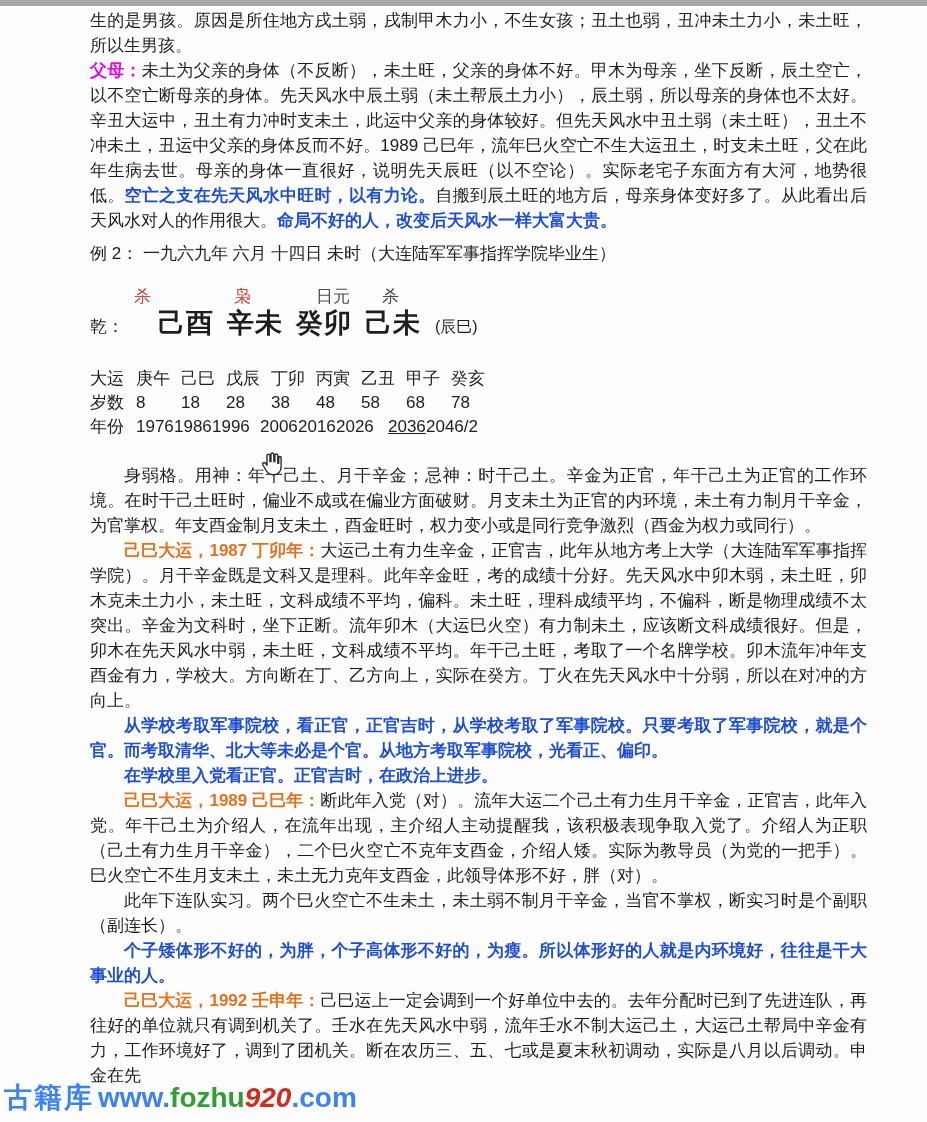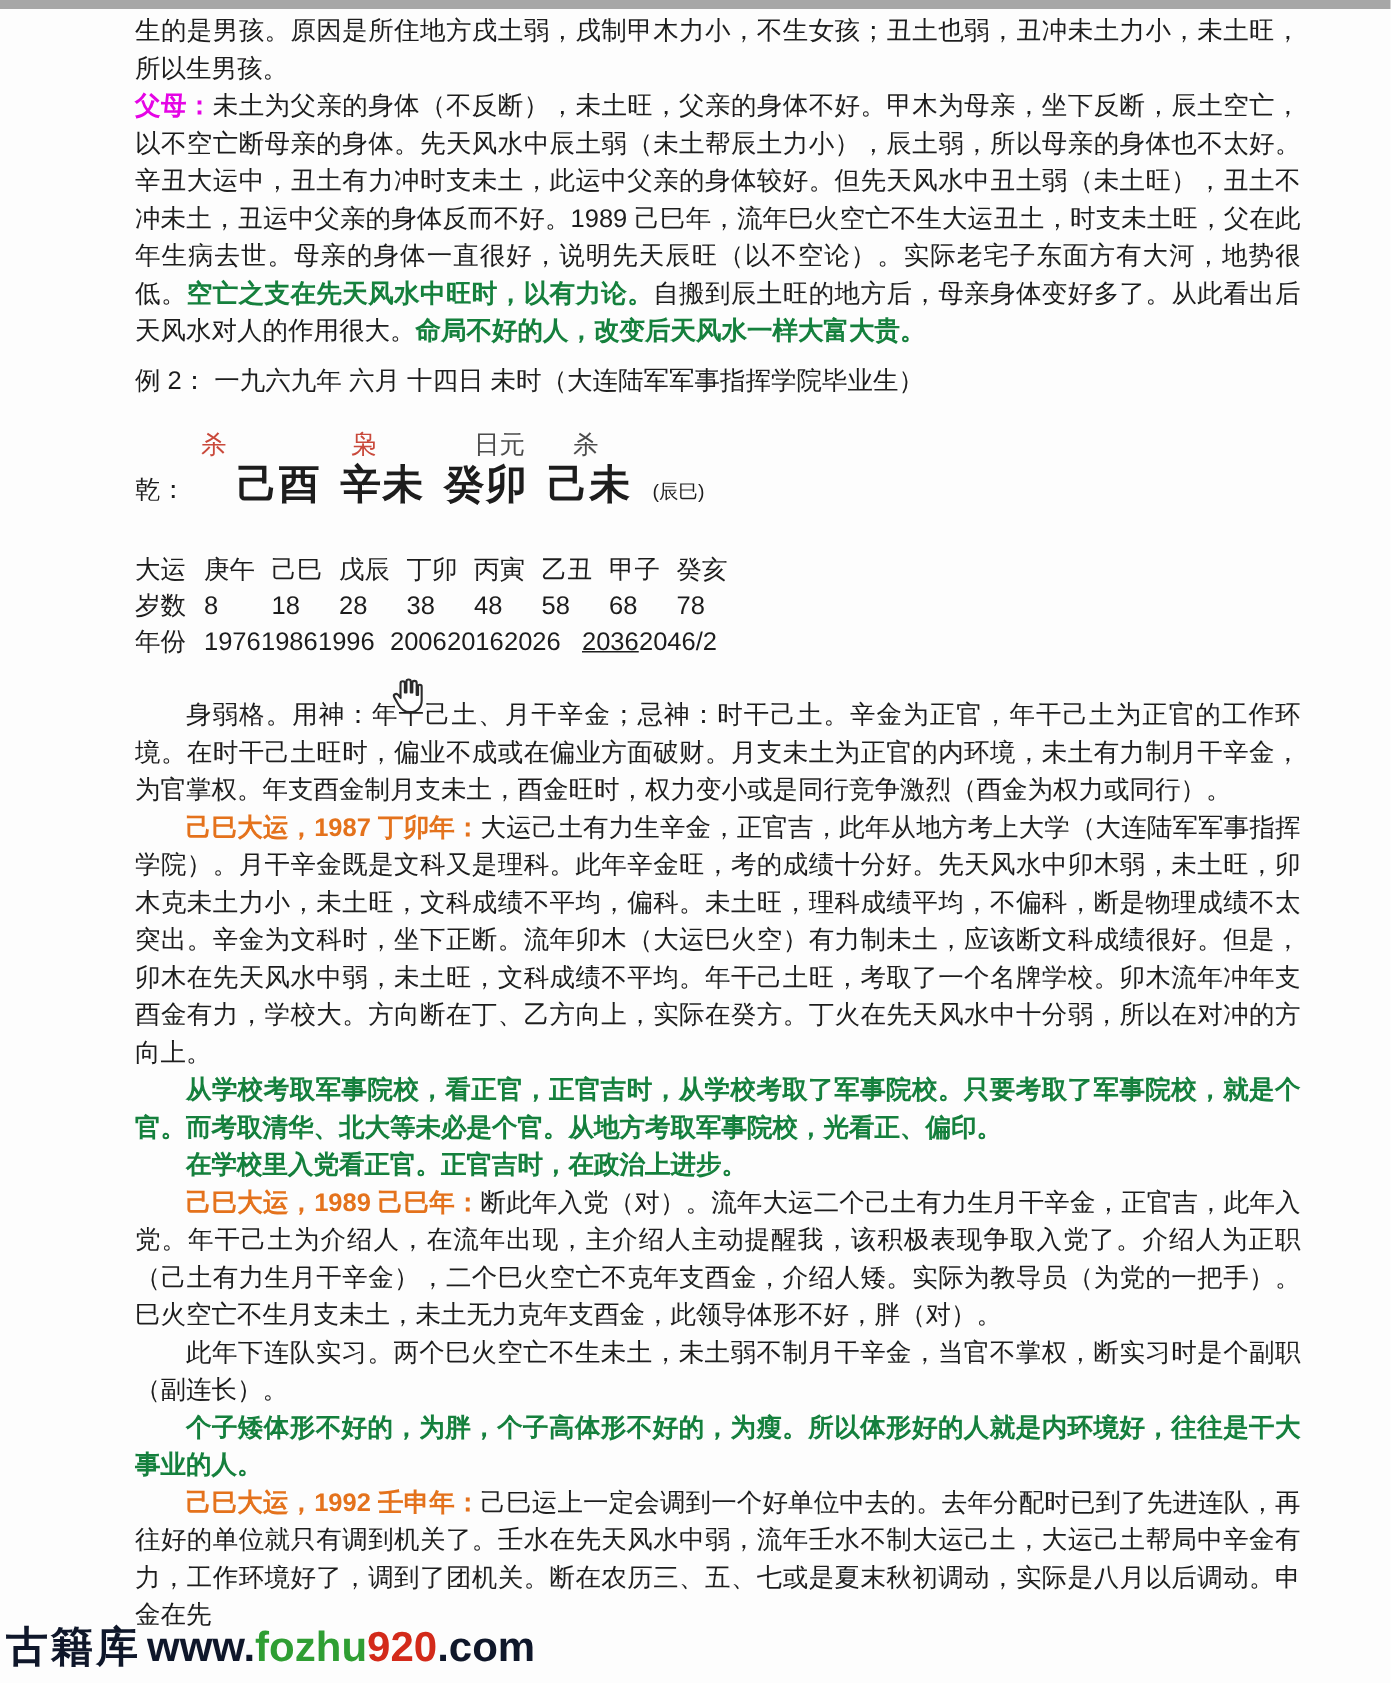--- a/index.html
+++ b/index.html
@@ -12,56 +12,56 @@
   .topbar{position:absolute;left:0;top:0;width:927px;height:6px;background:#a7a7a7;}
   .content{
     position:absolute;left:0;top:6px;width:927px;
     padding:2px 60px 0 90px;box-sizing:border-box;
     font-size:17px;
   }
   .para{margin:0;line-height:25px;text-align:justify;}
   .para.indent{text-indent:34px;}
   [data-name="example-heading"]{margin-top:8px;}
   .c-black{color:#1d1d1d;}
-  .c-blue{color:#15803d;font-weight:bold;}
+  .c-blue{color:#1d4ed8;font-weight:bold;}
   .c-magenta{color:#e504e5;font-weight:bold;}
   .c-orange{color:#e4721c;font-weight:bold;}
   .c-red{color:#c9493b;}
   .c-gray{color:#4c4c4c;}
 
   
   .bazi{margin-top:18px;}
   .gods-row{padding-left:44px;line-height:25px;}
   .god{display:inline-block;}
   .god-1{width:100px;}
   .god-2{width:82px;}
   .god-3{width:66px;}
   .pillars-row{line-height:29px;}
   .gan-label{display:inline-block;width:68px;}
   .pillar{font-weight:bold;font-size:27px;margin-right:13px;letter-spacing:1px;}
-  .pillar-note{font-size:13px;margin-left:1px;margin-top:45px;}
+  .pillar-note{font-size:16px;margin-left:1px;margin-top:45px;}
 
   
   .dayun{margin:26px 0 24px;}
   .dayun-row{line-height:24px;}
   .dayun-label{display:inline-block;width:46px;}
   .dayun-cell{display:inline-block;width:45px;}
   .dayun-row.years .dayun-cell{width:38px;}
   .dayun-row.years .dayun-cell:nth-child(5){margin-left:10px;}
   .dayun-row.years .dayun-cell:nth-child(8){margin-left:14px;text-decoration:underline;}
 
   
   .watermark{
     position:absolute;left:4px;top:1079px;z-index:5;
     font-weight:bold;font-size:28px;letter-spacing:0;white-space:nowrap;
   }
   .wm-cn{letter-spacing:2px;margin-right:4px;}
-  .wm-black{color:#0f172a;}
+  .wm-black{color:#3b82f6;}
   .wm-green{color:#2f9e33;}
-  .wm-red{color:#d32a1a;}
+  .wm-red{color:#d32a1a;font-style:italic;}
 
   
   .cursor{position:absolute;left:258px;top:450px;z-index:9;width:26px;height:28px;}
 </style>
 </head>
 <body>
 
 <div class="page" data-name="document-page">
   <div class="topbar" data-name="page-top-edge"></div>
 

